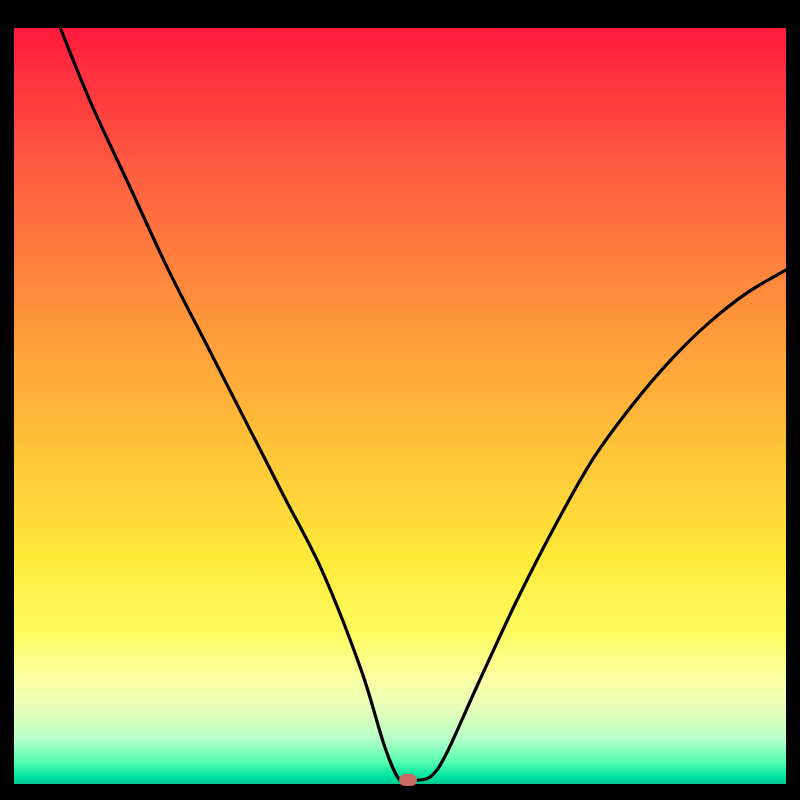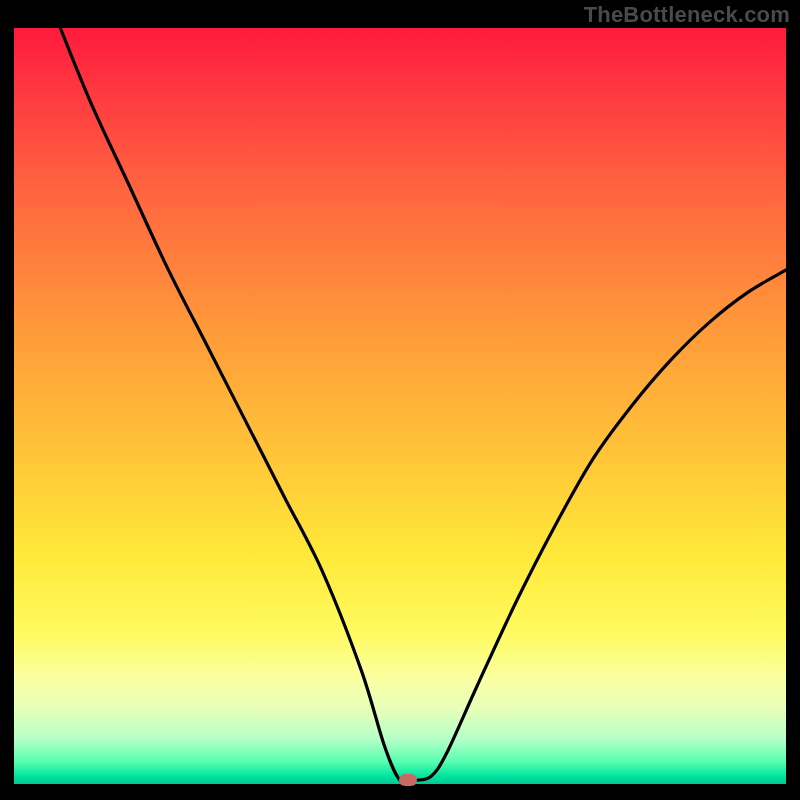--- a/index.html
+++ b/index.html
@@ -71,21 +71,20 @@
     border-radius: 6px;
     background: #c86a62; 
     transform: translate(-50%, -50%);
   }
 </style>
 </head>
 <body>
 
 <div class="wrap">
 
-  <div class="watermark">TheBottleneck.com</div>
 
   <div class="plot">
     <div class="gradient"></div>
 
     <svg class="curve" viewBox="0 0 772 756" preserveAspectRatio="none">
       <path id="curve-path" fill="none" stroke-width="3.2" stroke-linecap="round" stroke="#000000" d="M 46.32,0 C 51.46666666666667,12.600000000000003 65.62,49.14000000000003 77.2,75.60000000000002 C 88.78,102.06000000000002 102.93333333333334,131.04 115.8,158.76 C 128.66666666666666,186.48 141.53333333333333,215.45999999999995 154.4,241.91999999999996 C 167.26666666666668,268.38 180.13333333333333,292.32000000000005 193,317.52000000000004 C 205.86666666666667,342.72 218.73333333333332,367.92 231.6,393.12 C 244.46666666666667,418.32 257.3333333333333,443.52 270.2,468.71999999999997 C 283.06666666666666,493.91999999999996 295.93333333333334,515.3399999999999 308.8,544.3199999999999 C 321.6666666666667,573.3 337.1066666666667,613.62 347.40000000000003,642.6 C 357.6933333333334,671.58 364.12666666666667,699.9300000000001 370.56,718.2 C 376.99333333333334,736.47 380.85333333333335,746.5500000000001 386,752.22 C 391.14666666666665,757.89 396.2933333333333,752.85 401.44,752.22 C 406.5866666666667,751.59 411.73333333333335,752.85 416.88000000000005,748.44 C 422.02666666666676,744.0300000000001 424.6000000000001,740.88 432.32000000000005,725.76 C 440.04,710.64 451.62,682.9200000000001 463.2,657.72 C 474.78,632.52 488.93333333333334,601.02 501.8,574.56 C 514.6666666666666,548.0999999999999 527.5333333333333,522.9 540.4,498.96 C 553.2666666666667,475.02 566.1333333333333,451.08000000000004 579,430.92 C 591.8666666666667,410.76 604.7333333333333,394.38 617.6,378 C 630.4666666666667,361.62 643.3333333333333,346.5 656.1999999999999,332.64 C 669.0666666666666,318.78 681.9333333333334,306.18000000000006 694.8000000000001,294.84000000000003 C 707.6666666666667,283.5 720.5333333333333,273.41999999999996 733.4,264.59999999999997 C 746.2666666666667,255.77999999999994 765.5666666666666,245.69999999999996 772,241.91999999999996"></path>
     </svg>
 
     <div class="marker" id="marker" style="background-color: rgb(200, 106, 98); left: 393.72px; top: 752.22px;"></div>
   </div>

